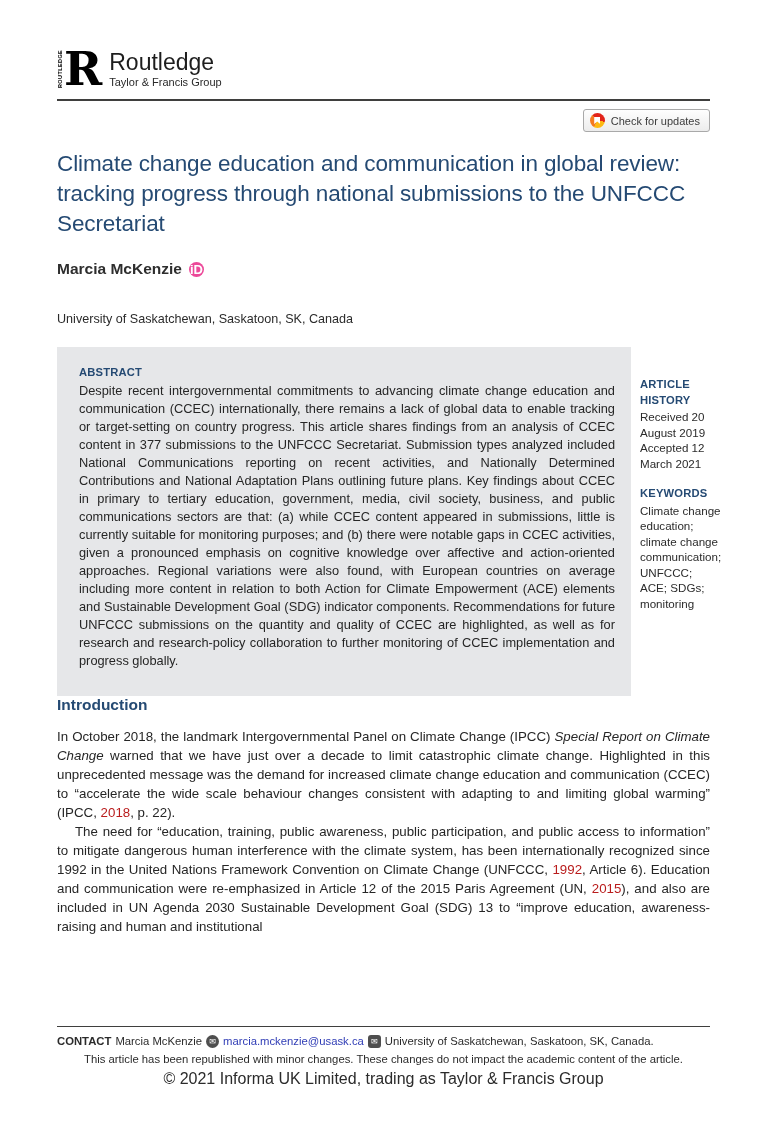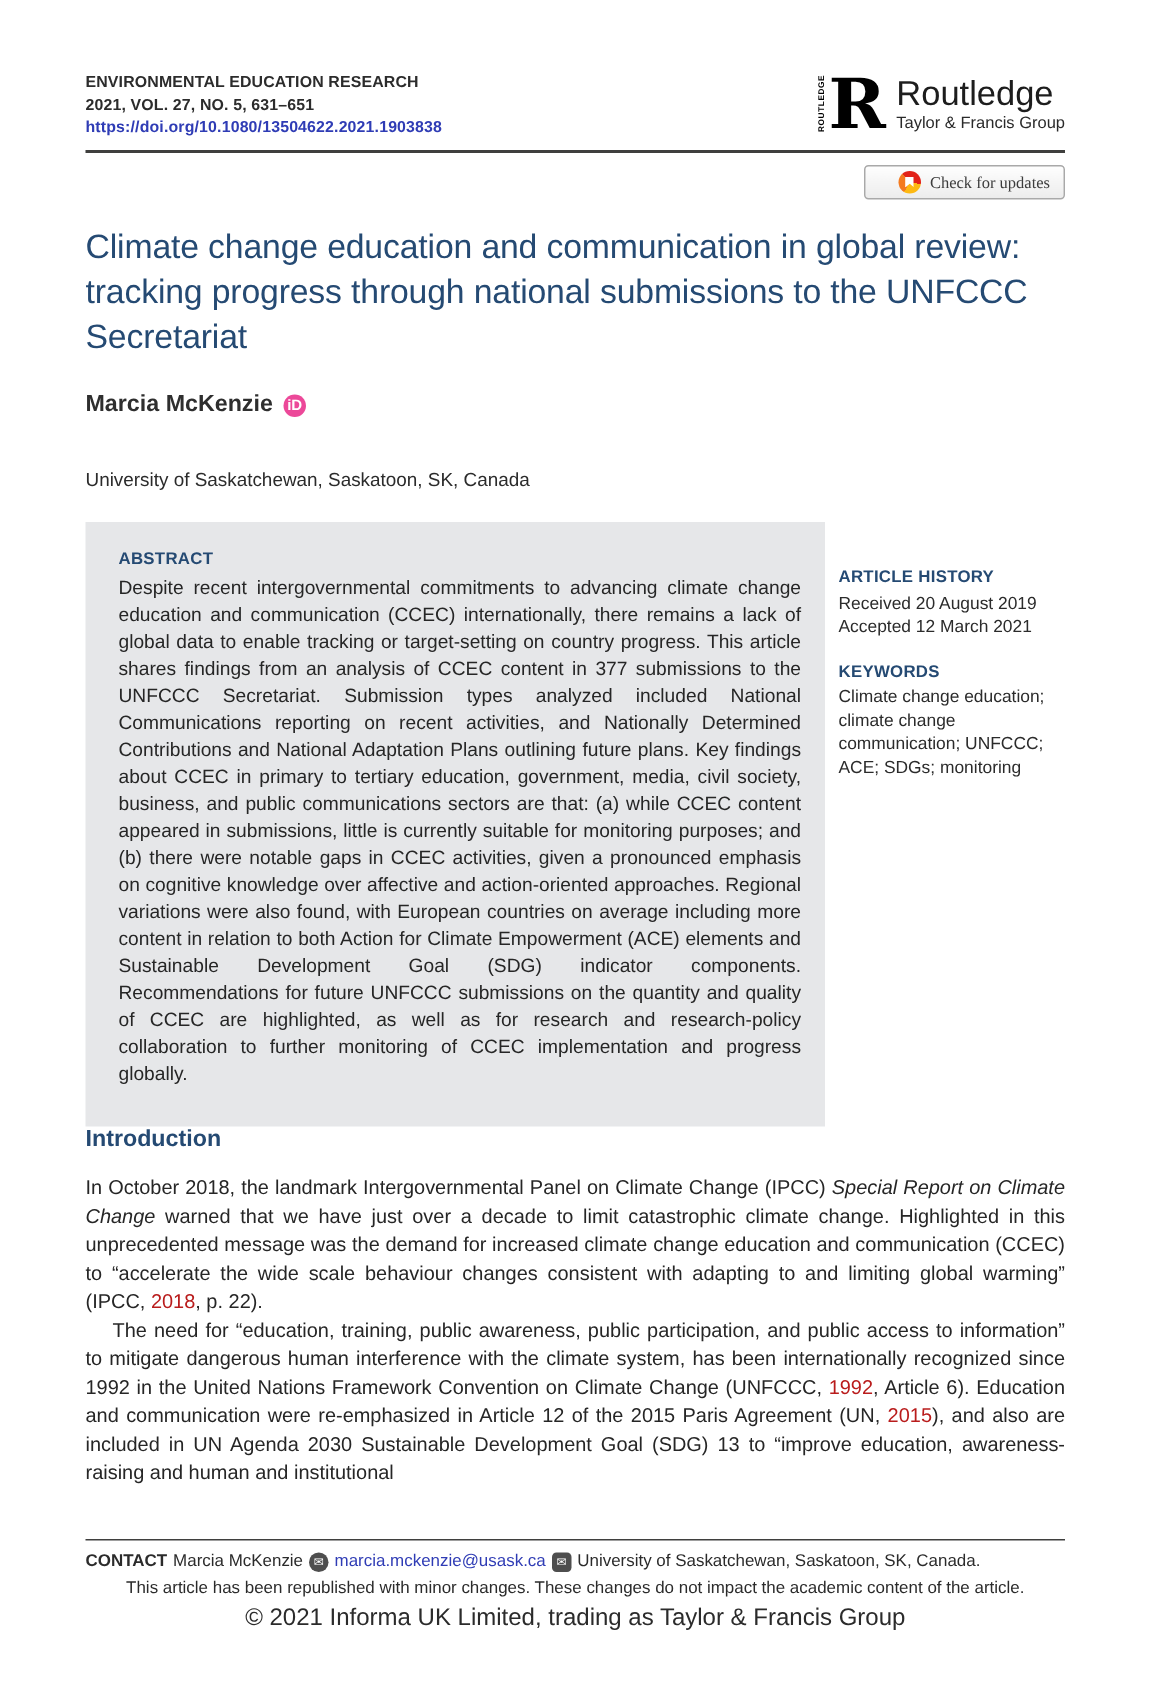--- a/index.html
+++ b/index.html
@@ -29,22 +29,22 @@
   .logo-name { font-size: 23px; line-height: 25px; color: #1d1d1d; font-weight: 500; }
   .logo-group { font-size: 11px; color: #2a2a2a; margin-top: 1px; }
 
   .rule-top { border-bottom: 2px solid #3f3f3e; margin-top: 7px; }
 
   .updates-row { display: flex; justify-content: flex-end; margin-top: 8px; }
   .updates-badge {
     display: inline-flex; align-items: center; gap: 6px;
     border: 1px solid #a9a9a9; border-radius: 3px;
     background: linear-gradient(#fefefe, #ececec);
-    padding: 3px 9px 3px 22px;
-    font-family: Liberation Serif, serif;
+    padding: 3px 9px 3px 6px;
+    font-family: Liberation Sans, sans-serif;
     font-size: 11px; color: #3c3c3c; cursor: pointer;
   }
   .crossmark {
     width: 15px; height: 15px; border-radius: 50%;
     background: conic-gradient(from 210deg, #f47b20 0 110deg, #e2231a 110deg 250deg, #fdb913 250deg 360deg);
     position: relative; flex: 0 0 auto;
   }
   .crossmark::after {
     content: ""; position: absolute; left: 4.5px; top: 4px;
     width: 6px; height: 7px; background: #ffffff;
@@ -54,29 +54,29 @@
   
   .title {
     margin-top: 17px;
     font-size: 22.5px; line-height: 30px; font-weight: normal;
     color: #254a73; max-width: 648px; letter-spacing: -0.1px;
   }
   .author-row { margin-top: 21px; display: flex; align-items: center; gap: 7px; }
   .author-name { font-size: 15.5px; font-weight: bold; color: #2e2e2e; }
   .orcid {
     width: 15px; height: 15px; border-radius: 50%; background: #ec4899;
-    color: #fff; font-size: 10px; font-weight: bold;
+    color: #fff; font-size: 13px; font-weight: bold;
     display: inline-flex; align-items: center; justify-content: center;
   }
   .affiliation { margin-top: 34px; font-size: 12.6px; color: #2b2b2b; }
 
   
   .abstract-section { display: flex; margin-top: 21px; align-items: flex-start; }
   .abstract-box {
-    width: 493px; flex: 0 0 auto;
+    width: 574px; flex: 0 0 auto;
     background: #e6e7e9;
     padding: 19px 16px 26px 22px;
   }
   .abs-heading { font-size: 11.2px; font-weight: bold; color: #254a73; letter-spacing: 0.2px; }
   .abs-text {
     margin-top: 4px;
     font-size: 12.8px; line-height: 18px; color: #262626;
     text-align: justify;
   }
   .side-col { margin-left: 9px; width: 155px; font-size: 11.6px; line-height: 15.5px; color: #2b2b2b; padding-top: 2px; margin-top: 28px; }
@@ -109,25 +109,20 @@
   .f-email { color: #2f3cb5; text-decoration: none; }
   .f-line2 { font-size: 11.3px; line-height: 16px; color: #2b2b2b; margin-top: 2px; }
   .f-line3 { font-size: 16px; color: #2b2b2b; margin-top: 3px; }
 </style>
 </head>
 <body>
 
 <div class="page">
 
   <header class="header">
-    <div class="journal-info">
-      <div>ENVIRONMENTAL EDUCATION RESEARCH</div>
-      <div>2021, VOL. 27, NO. 5, 631–651</div>
-      <a href="#" class="j-doi">https://doi.org/10.1080/13504622.2021.1903838</a>
-    </div>
     <div class="logo-row">
       <div class="logo-mark">
         <span class="logo-vertical">ROUTLEDGE</span>
         <span class="logo-r">R</span>
       </div>
       <div class="logo-names">
         <span class="logo-name">Routledge</span>
         <span class="logo-group">Taylor &amp; Francis Group</span>
       </div>
     </div>

